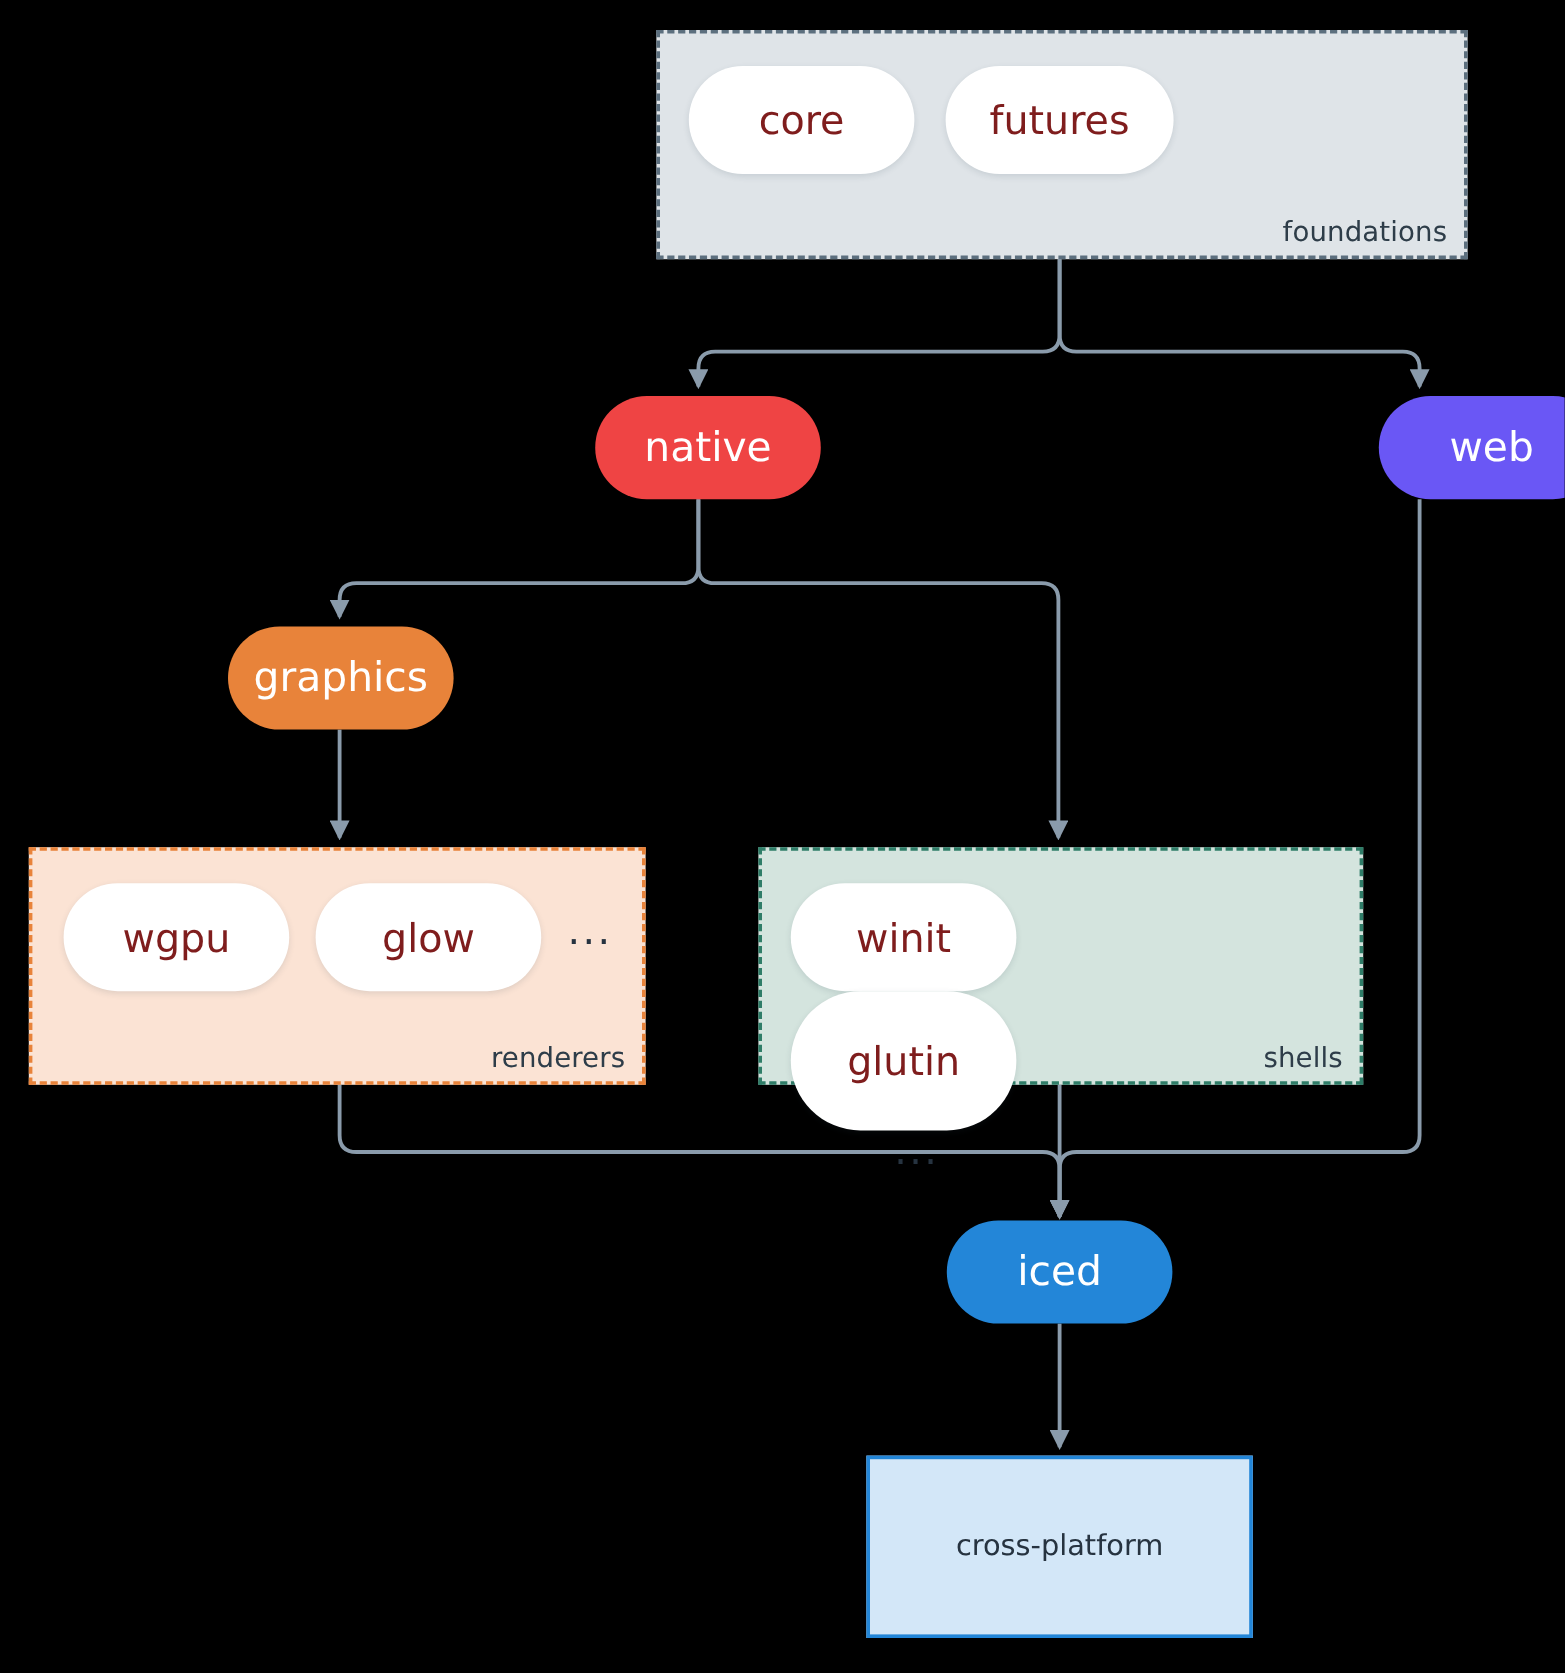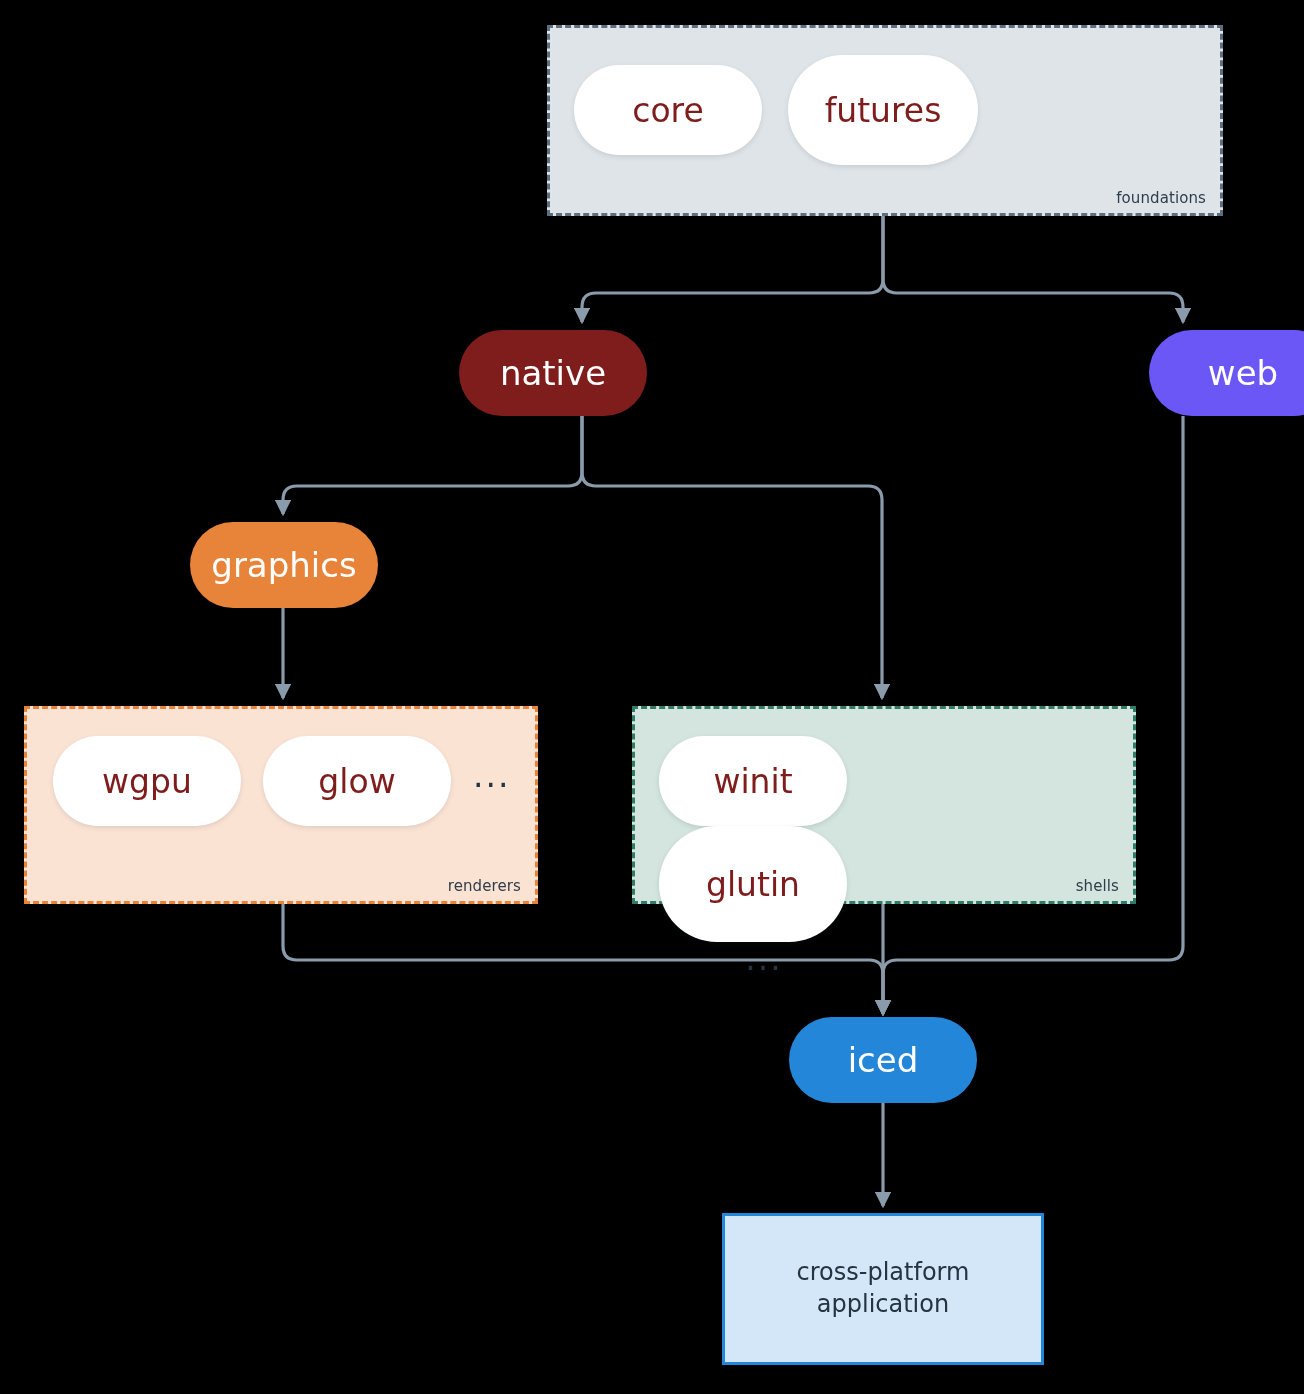--- a/index.html
+++ b/index.html
@@ -30,21 +30,21 @@
   .group {
     position: absolute;
     box-sizing: border-box;
     border-style: dashed;
     border-width: 3px;
   }
   .group-label {
     position: absolute;
     right: 14px;
     bottom: 6px;
-    font-size: 15px;
+    font-size: 23px;
     color: #2e3d49;
     letter-spacing: 0.1px;
     white-space: nowrap;
   }
   .group-items {
     position: absolute;
     left: 0;
     top: 0;
     display: flex;
     align-items: center;
@@ -129,26 +129,26 @@
 
       <path d="M 1183 416 L 1183 946 Q 1183 960 1169 960 L 897 960 Q 883 960 883 974 L 883 1014" marker-end="url(#arrow)"></path>
 
       <path d="M 883 1103 L 883 1206" marker-end="url(#arrow)"></path>
     </g>
   </svg>
 
   <div class="group" style="left:547px; top:25px; width:676px; height:191px; background:#dfe4e8; border-color:#5c6f7e;">
     <div class="group-items" style="left:24px; top:27px;">
       <div class="chip" style="width:188px; height:90px; margin-right:26px;">core</div>
-      <div class="chip" style="width:190px; height:110px; margin-right:26px;">futures</div>
+      <div class="chip" style="width:190px; height:90px; margin-right:26px;">futures</div>
     </div>
     <div class="group-label">foundations</div>
   </div>
 
-  <div class="node" style="left:459px; top:330px; width:188px; height:86px; background:#7f1d1d;">
+  <div class="node" style="left:496px; top:330px; width:188px; height:86px; background:#ef4444;">
     <span>native</span>
   </div>
 
   <div class="node" style="left:1149px; top:330px; width:188px; height:86px; background:#6a57f5;">
     <span>web</span>
   </div>
 
   <div class="node" style="left:190px; top:522px; width:188px; height:86px; background:#e8833a;">
     <span>graphics</span>
   </div>
@@ -170,16 +170,15 @@
     </div>
     <div class="group-label">shells</div>
   </div>
 
   <div class="node" style="left:789px; top:1017px; width:188px; height:86px; background:#2386d8;">
     <span>iced</span>
   </div>
 
   <div class="rect-node" style="left:722px; top:1213px; width:322px; height:152px; background:#d3e7f8; border:3px solid #2386d8;">
     <span>cross-platform</span>
-    <span>application</span>
   </div>
 
 </div>
 
 </body></html>

